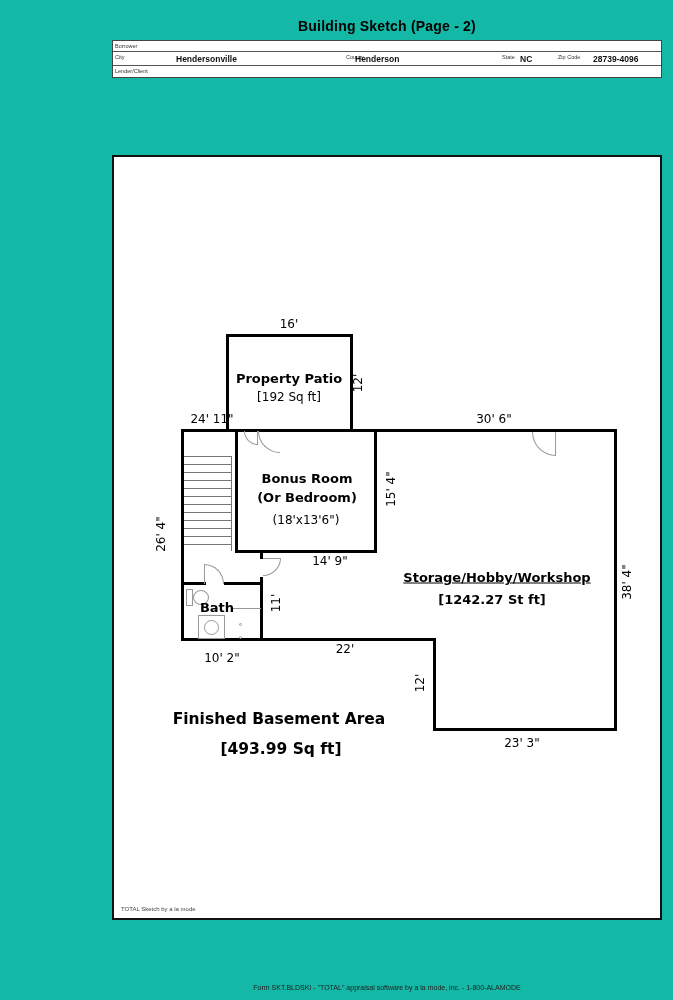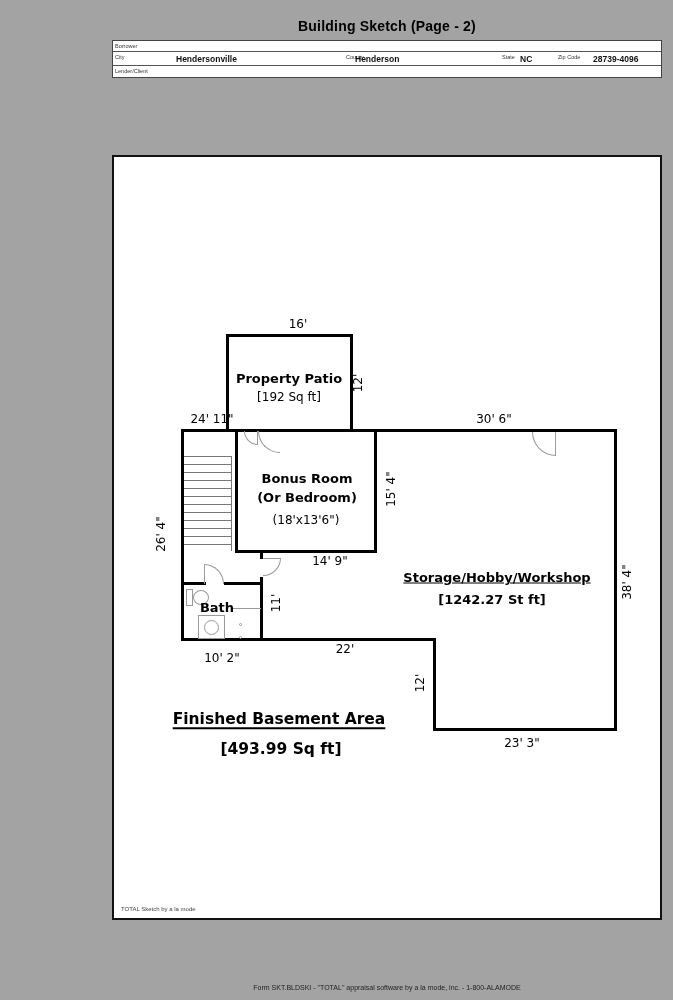--- a/index.html
+++ b/index.html
@@ -1,17 +1,17 @@
 <!DOCTYPE html>
 <html><head>
 <meta charset="utf-8">
 <style>
   html,body{margin:0;padding:0;background:#e8e8e8;}
   .page{
-    position:relative;width:673px;height:1000px;background:#a3a3a3;
+    position:relative;width:673px;height:1000px;background:#14b8a6;
     font-family:"Liberation Sans",sans-serif;color:#000;overflow:hidden;
     margin:0 auto;
   }
   
   .title{
     position:absolute;left:112px;top:18px;width:550px;text-align:center;
     font-size:14px;font-weight:700;letter-spacing:.2px;
   }
   .info-table{
     position:absolute;left:112px;top:40px;width:550px;
@@ -46,21 +46,21 @@
   .dot{position:absolute;width:3px;height:3px;border:1px solid #999;border-radius:50%;box-sizing:border-box;}
   .thinline{position:absolute;height:1px;background:#999;}
   
   .lbl{
     position:absolute;font-family:"DejaVu Sans",sans-serif;font-size:12px;color:#000;
     white-space:nowrap;transform:translate(-50%,-50%);line-height:1;
   }
   .lbl.rot{transform:translate(-50%,-50%) rotate(-90deg);}
   .lbl.b{font-weight:700;font-size:13px;}
   .lbl.big{font-weight:700;font-size:15.5px;}
-  .lbl.u{text-decoration:underline;text-decoration-thickness:2px;text-underline-offset:3px;text-align:center;}
+  .lbl.u{text-decoration-thickness:2px;text-underline-offset:3px;text-align:center;}
   .watermark{position:absolute;left:121px;top:906px;font-size:6px;color:#444;}
   .footer{position:absolute;left:112px;top:984px;width:550px;text-align:center;font-size:7px;color:#222;}
 </style>
 </head>
 <body>
 
 <div class="page">
 
   <div class="title">Building Sketch (Page - 2)</div>
 
@@ -113,21 +113,21 @@
   <div class="stairs"></div>
 
   <div class="fix" style="left:186px;top:589px;width:7px;height:17px;"></div>
   <div class="fix round" style="left:193px;top:590px;width:16px;height:15px;"></div>
   <div class="fix" style="left:198px;top:615px;width:27px;height:24px;"></div>
   <div class="fix round" style="left:204px;top:620px;width:15px;height:15px;"></div>
   <div class="dot" style="left:239px;top:623px;"></div>
   <div class="dot" style="left:239px;top:636px;"></div>
   <div class="thinline" style="left:233px;top:608px;width:28px;"></div>
 
-  <div class="lbl" style="left:298px;top:324px;">16'</div>
+  <div class="lbl" style="left:289px;top:324px;">16'</div>
   <div class="lbl rot" style="left:358px;top:383px;">12'</div>
   <div class="lbl" style="left:212px;top:419px;">24' 11"</div>
   <div class="lbl" style="left:494px;top:419px;">30' 6"</div>
   <div class="lbl rot" style="left:161px;top:534px;">26' 4"</div>
   <div class="lbl rot" style="left:391px;top:489px;">15' 4"</div>
   <div class="lbl" style="left:330px;top:561px;">14' 9"</div>
   <div class="lbl rot" style="left:276px;top:603px;">11'</div>
   <div class="lbl" style="left:345px;top:649px;">22'</div>
   <div class="lbl" style="left:222px;top:658px;">10' 2"</div>
   <div class="lbl rot" style="left:420px;top:683px;">12'</div>

